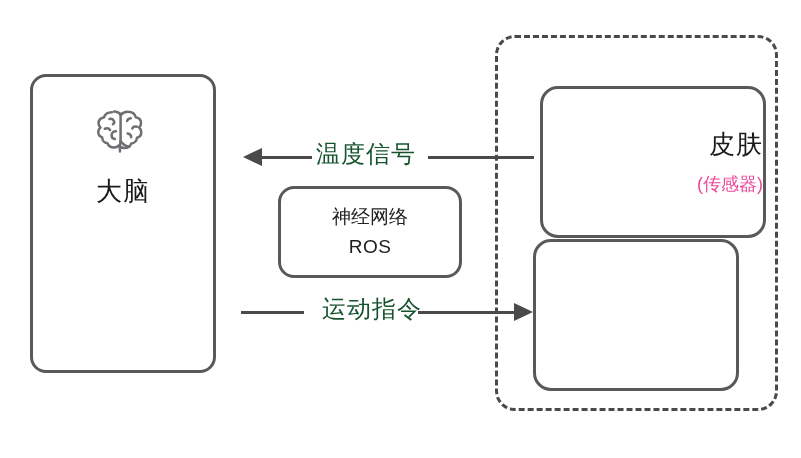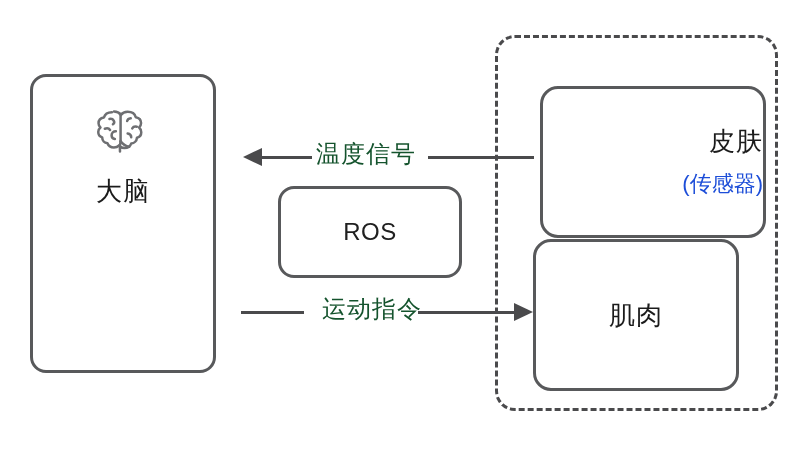--- a/index.html
+++ b/index.html
@@ -48,22 +48,22 @@
     margin-bottom: 14px;
   }
   .box-title {
     font-size: 26px;
     color: #1b1b1b;
     line-height: 1.25;
     letter-spacing: 1px;
     white-space: nowrap;
   }
   .box-sub {
-    font-size: 22px;
-    color: #1d4ed8;
+    font-size: 18px;
+    color: #ec4899;
     line-height: 1.3;
     margin-top: 12px;
     white-space: nowrap;
   }
 
   
   #nn-box {
     left: 278px;
     top: 186px;
     width: 184px;
@@ -73,21 +73,21 @@
     justify-content: center;
     gap: 6px;
   }
   .nn-line {
     font-size: 19px;
     color: #202020;
     line-height: 1.25;
     white-space: nowrap;
   }
   .nn-line.mono-ish {
-    font-size: 24px;
+    font-size: 19px;
     letter-spacing: 0.5px;
   }
 
   
   #body-group {
     position: absolute;
     left: 495px;
     top: 35px;
     width: 283px;
     height: 376px;
@@ -168,30 +168,30 @@
       <path d="M46.3 24.6c-2-0.5-3.9 0.2-4.7 1.6"></path>
       <path d="M24.6 29.3c-2.6 0-4.4 1.8-4.4 4.1 0 2 1.4 3.6 3.4 3.9"></path>
       <path d="M36.8 31.5c2.3 0.4 3.7 2 3.7 3.9"></path>
       <path d="M29.5 39.5c2.1 2.9 5.2 5 9 5.8"></path>
       <path d="M29.5 39.5c-0.9 3.6-1.1 7.2-0.6 10.7"></path>
     </svg>
     <div class="box-title">大脑</div>
   </div>
 
   <div class="rbox" id="nn-box">
+    <div class="nn-line">神经网络</div>
     <div class="nn-line mono-ish">ROS</div>
   </div>
 
   <div class="rbox" id="skin-box">
     <div class="box-title">皮肤</div>
     <div class="box-sub">(传感器)</div>
   </div>
 
   <div class="rbox" id="muscle-box">
-    <div class="box-title">肌肉</div>
   </div>
 
   <div class="conn">
     <div class="conn-line" style="left:262px; top:156px; width:52px;"></div>
     <div class="arrow-head left" style="left:243px; top:148px;"></div>
     <div class="conn-label" style="left:312px; top:142px;">温度信号</div>
     <div class="conn-line" style="left:428px; top:156px; width:106px;"></div>
   </div>
 
   <div class="conn">

